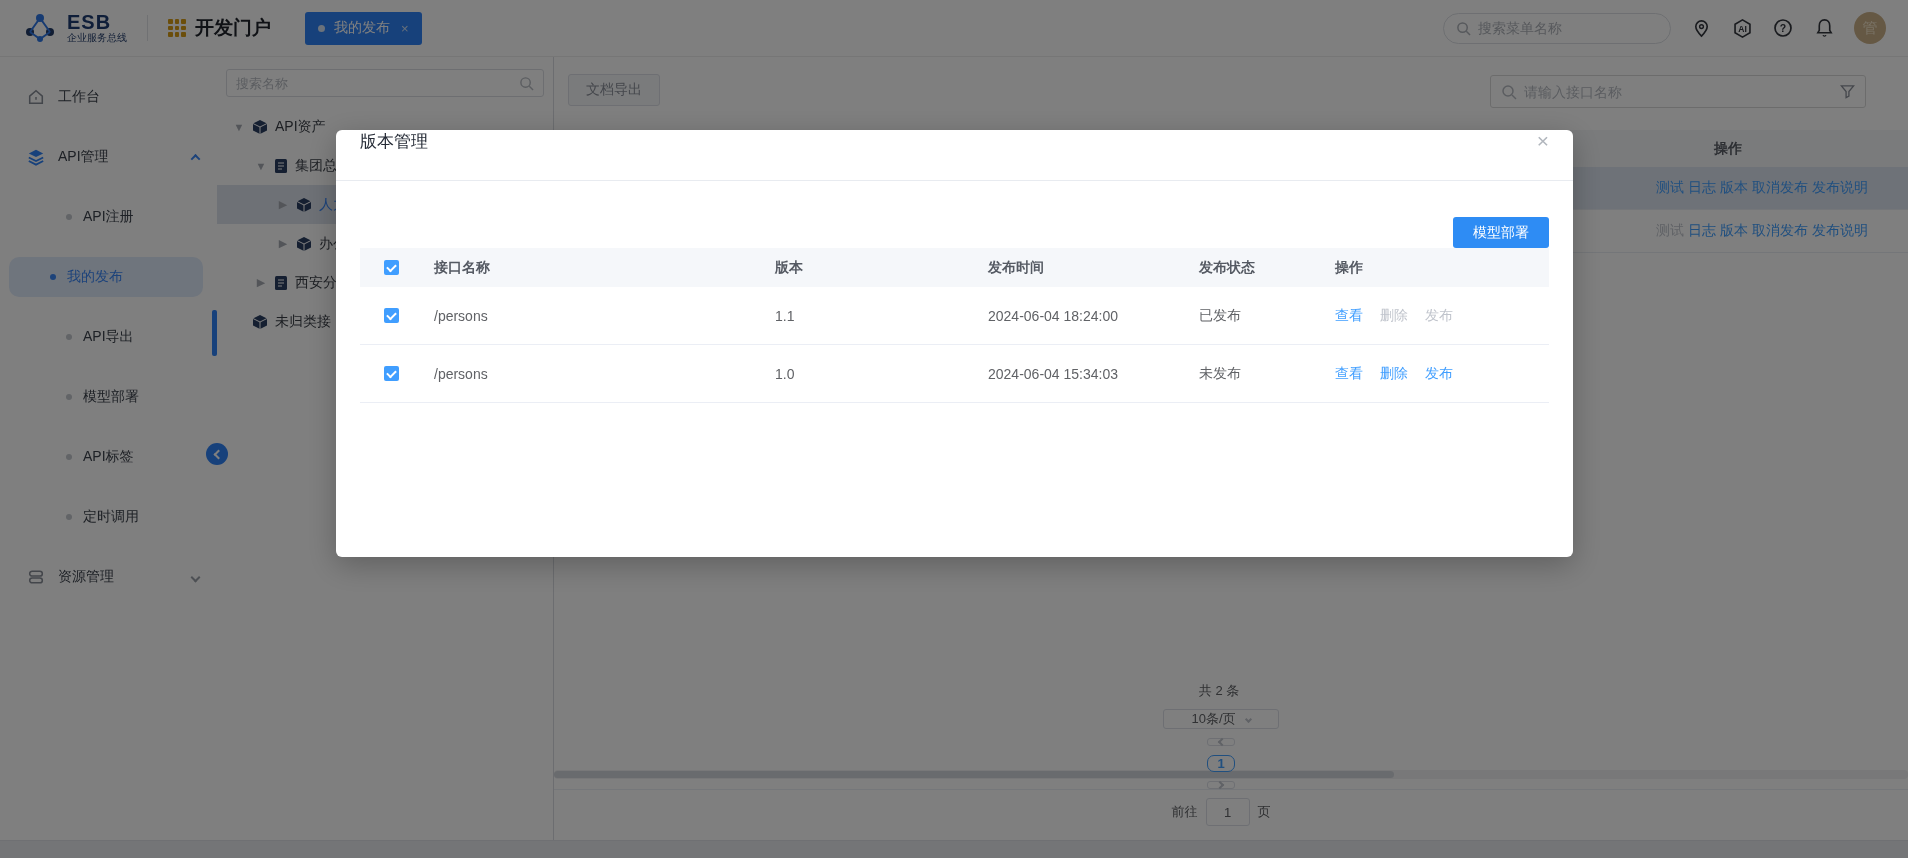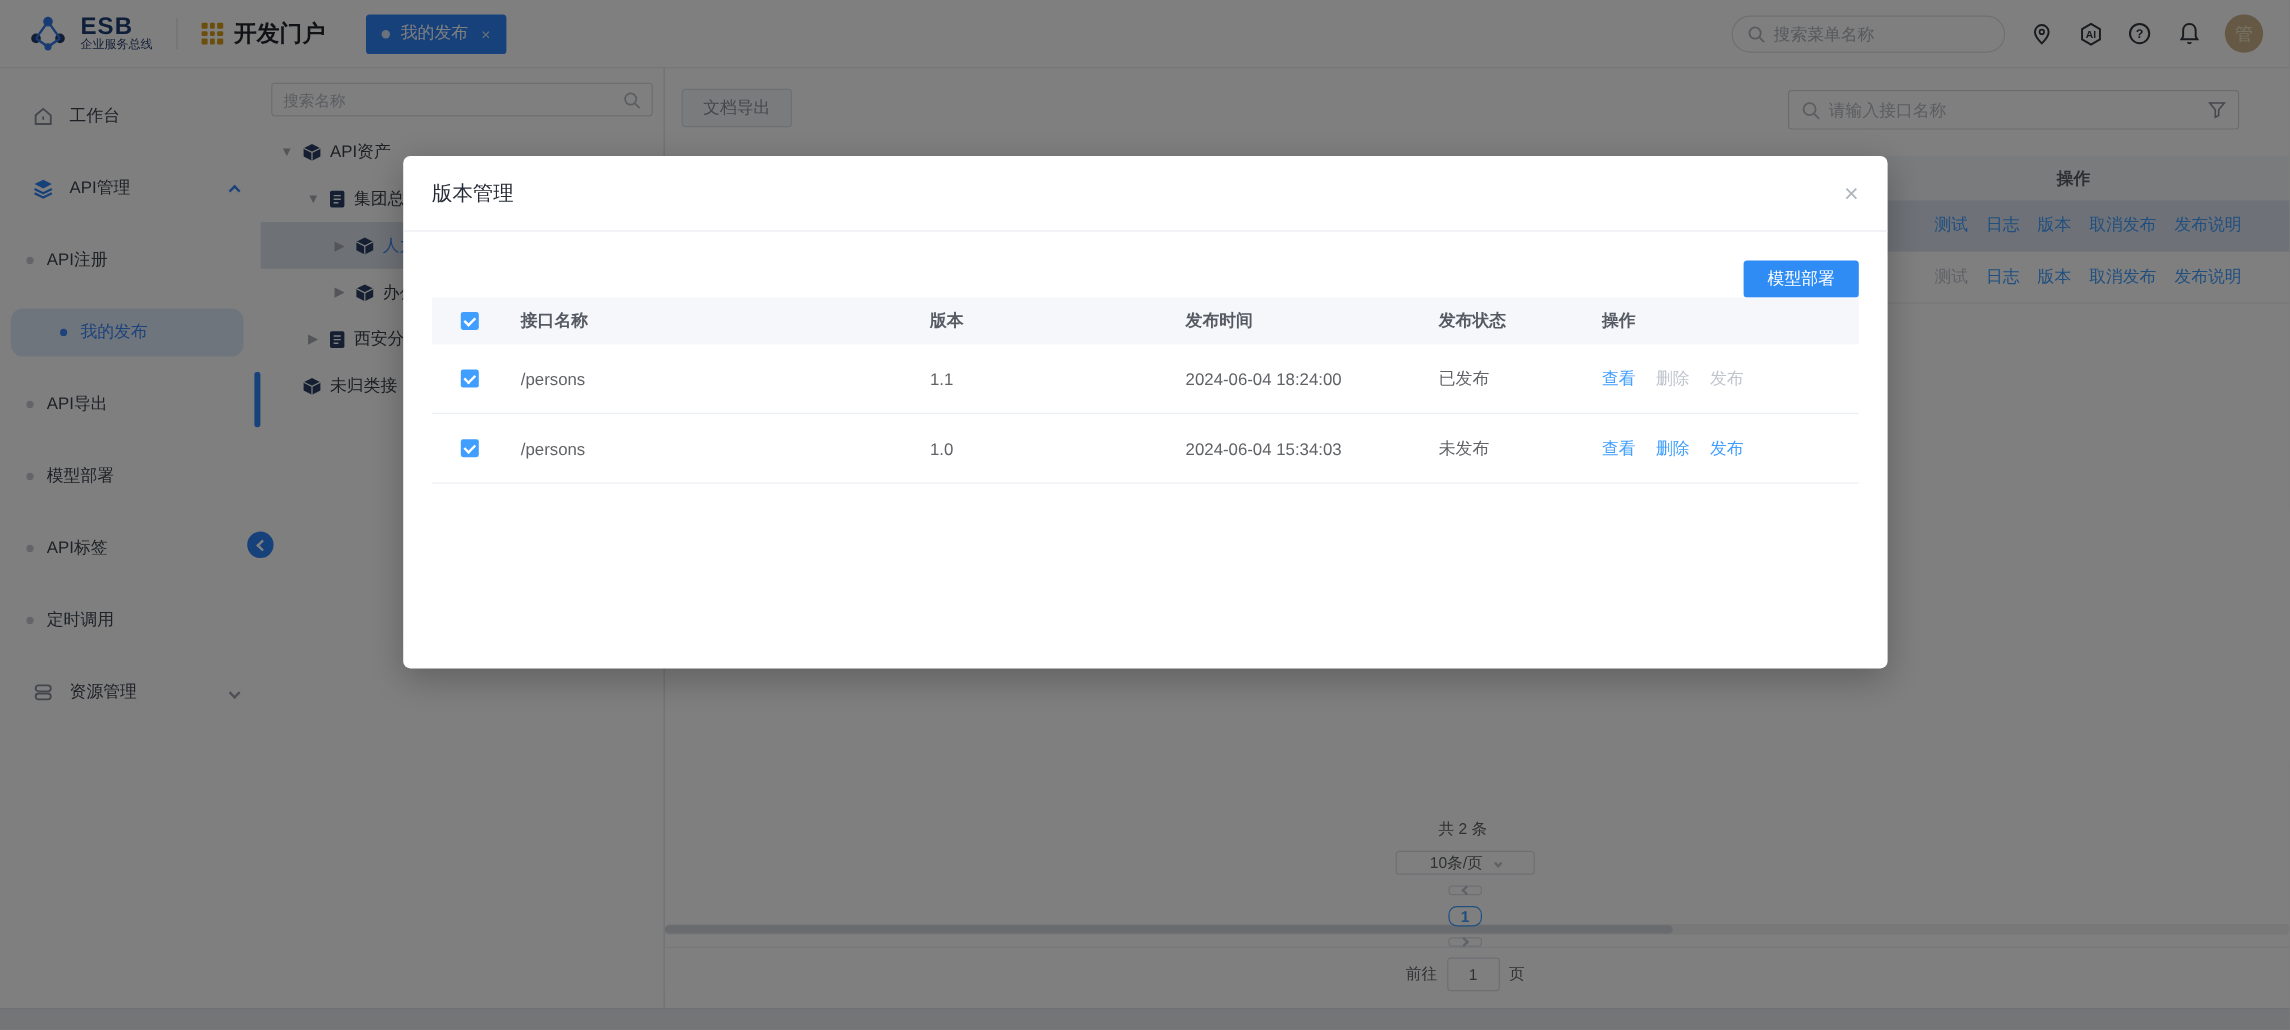--- a/index.html
+++ b/index.html
@@ -27,21 +27,21 @@
   .hicon { width:22px; height:22px; display:flex; align-items:center; justify-content:center; cursor:pointer; }
   .avatar { width:32px; height:32px; border-radius:50%; background:#cbb189; color:#f1e3c8; display:flex; align-items:center; justify-content:center; font-size:15px; cursor:pointer; }
 
   
   .main-row { display:flex; height:783px; background:#fff; position:relative; }
 
   
   .sidebar { width:217px; background:#fff; padding-top:20px; position:relative; flex-shrink:0; }
   .side-item { height:40px; margin-bottom:20px; display:flex; align-items:center; padding:0 18px 0 27px; gap:13px; cursor:pointer; color:#3d434d; position:relative; }
   .side-item .chev-right { margin-left:auto; }
-  .side-sub { padding-left:22px; gap:11px; }
+  .side-sub { padding-left:66px; gap:11px; }
   .bullet { width:6px; height:6px; border-radius:50%; background:#c4c8cf; flex-shrink:0; }
   .side-item.selected { background:#dfeafa; border-radius:10px; margin-left:9px; margin-right:14px; padding-left:41px; color:#3a86f5; }
   .side-item.selected .bullet { background:#3a86f5; }
   .side-active-bar { position:absolute; right:0; top:253px; width:5px; height:46px; background:#2e82f6; border-radius:2px; }
   .collapse-btn { position:absolute; left:206px; top:386px; width:22px; height:22px; border-radius:50%; background:#2e82f6; display:flex; align-items:center; justify-content:center; z-index:5; cursor:pointer; box-shadow:0 0 0 2px rgba(255,255,255,.6); }
 
   .chev { display:inline-block; width:7px; height:7px; border-right:2px solid #3a86f5; border-bottom:2px solid #3a86f5; }
   .chev.up { transform:rotate(-135deg) translate(-1px,-1px); }
   .chev.down { transform:rotate(45deg); border-color:#9ba0a8; }
   .chev.left { transform:rotate(135deg); border-color:#fff; margin-left:3px; }
@@ -65,21 +65,21 @@
   .content { flex:1; position:relative; background:#fff; }
   .export-btn { position:absolute; left:14px; top:17px; width:92px; height:32px; border:1px solid #dcdfe6; border-radius:3px; background:#f5f6f8; color:#8a8f99; font-size:14px; display:flex; align-items:center; justify-content:center; cursor:pointer; }
   .if-search { position:absolute; right:42px; top:18px; width:376px; height:33px; border:1px solid #d9d9d9; border-radius:3px; display:flex; align-items:center; padding:0 10px; gap:7px; background:#fff; }
   .if-search input { border:0; outline:0; flex:1; font-size:14px; background:transparent; color:#555; }
   .if-search input::placeholder { color:#b6bac1; }
   .bg-table { position:absolute; left:0; right:0; top:73px; }
   .bg-thead { height:37px; background:#f4f6f9; position:relative; }
   .ops-head { position:absolute; right:40px; top:0; width:280px; height:37px; display:flex; align-items:center; justify-content:center; color:#5a5e66; font-weight:bold; }
   .bg-row { height:43px; position:relative; border-bottom:1px solid #e9edf3; }
   .bg-row.stripe { background:#dde5f0; }
-  .row-links { position:absolute; right:40px; top:0; height:100%; display:flex; align-items:center; gap:15px; }
+  .row-links { position:absolute; right:40px; top:0; height:100%; display:flex; align-items:center; gap:4px; }
   .blink { color:#409eff; cursor:pointer; }
   .blink.disabled { color:#c0c4cc; cursor:default; }
 
   .hscrollbar { position:absolute; left:0; right:0; top:713px; height:9px; background:#f0f1f3; border-radius:4px; }
   .hscroll-thumb { position:absolute; left:0; top:1px; height:7px; width:840px; background:#d3d6dc; border-radius:4px; }
 
   .pager { position:absolute; left:0; right:0; top:732px; height:37px; border-top:1px solid #ebeef5; display:flex; align-items:center; justify-content:flex-end; gap:9px; padding-right:20px; font-size:13px; color:#606266; background:#fff;flex-direction:column; }
   .pg-total { margin-right:4px; }
   .pg-size { width:116px; height:28px; border:1px solid #dcdfe6; border-radius:3px; display:flex; align-items:center; justify-content:center; gap:10px; color:#606266; cursor:pointer; background:#fff; }
   .pg-btn { width:28px; height:28px; border:1px solid #dcdfe6; border-radius:3px; display:flex; align-items:center; justify-content:center; background:#fff; cursor:pointer; }
@@ -88,21 +88,21 @@
   .arr.r { transform:rotate(-45deg); margin-right:2px; }
   .pg-page { width:28px; height:28px; border:1px solid #409eff; border-radius:7px; color:#409eff; font-weight:bold; display:flex; align-items:center; justify-content:center; cursor:pointer; background:#fff; }
   .pg-goto input { width:44px; height:28px; border:1px solid #dcdfe6; border-radius:3px; text-align:center; color:#606266; font-size:13px; outline:0; }
   .pg-goto { display:flex; align-items:center; gap:8px; }
 
   .bottom-strip { height:18px; background:#e9ebef; border-top:1px solid #dfe1e6; }
 
   
   .backdrop { position:fixed; inset:0; background:rgba(0,0,0,0.5); z-index:10; }
   .modal { position:fixed; left:336px; top:130px; width:1237px; height:427px; background:#fff; border-radius:6px; z-index:20; box-shadow:0 8px 30px rgba(0,0,0,.25); }
-  .modal-header { height:63px; border-bottom:1px solid #e8ebf0; display:flex; align-items:center; padding:0 24px; }
+  .modal-header { height:51px; border-bottom:1px solid #e8ebf0; display:flex; padding:0 24px; }
   .modal-title { font-size:17px; color:#252b36; font-weight:500; }
   .modal-close { margin-left:auto; font-size:21px; color:#b1b6bd; cursor:pointer; line-height:1; }
   .compare-btn { position:absolute; right:24px; top:87px; width:96px; height:31px; background:#2e8cf4; border:0; border-radius:3px; color:#fff; font-size:14px; display:flex; align-items:center; justify-content:center; cursor:pointer; }
   .m-table { position:absolute; left:24px; right:24px; top:118px; }
   .m-grid { display:grid; grid-template-columns:74px 341px 213px 211px 136px 1fr; align-items:center; }
   .m-thead { height:39px; background:#f5f7fa; color:#555a63; font-weight:bold; }
   .m-row { height:58px; border-bottom:1px solid #ebeef5; color:#606266; }
   .m-actions { display:flex; gap:17px; }
   .checkbox { width:15px; height:15px; margin-left:24px; border-radius:2px; background:#409eff; position:relative; cursor:pointer; }
   .checkbox::after { content:""; position:absolute; left:3px; top:3.5px; width:7px; height:4px; border-left:2px solid #fff; border-bottom:2px solid #fff; transform:rotate(-45deg); }

